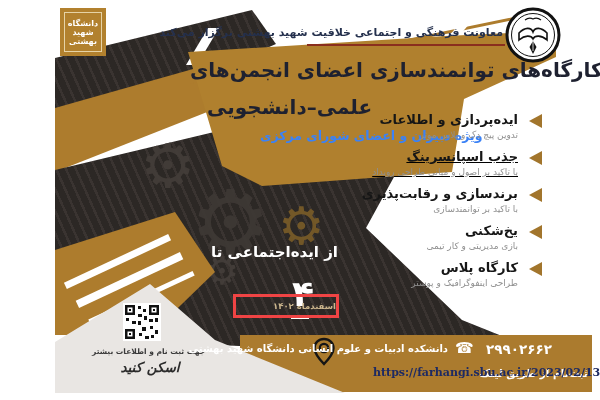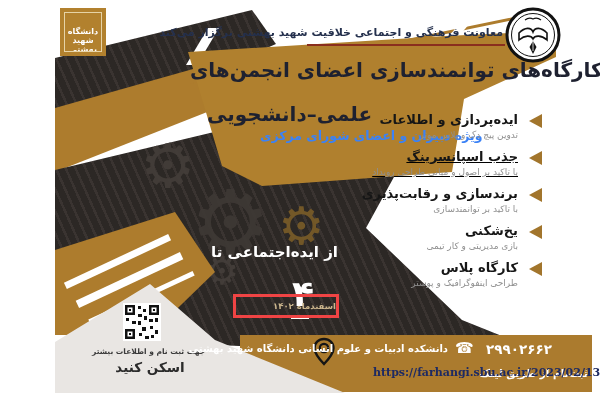--- a/index.html
+++ b/index.html
@@ -20,29 +20,29 @@
   .gold-stripe-band{background:#ad7c2d;clip-path:polygon(55px 335px,55px 250px,175px 212px,215px 272px,150px 335px);}
   .white-slash{position:absolute;background:#ffffff;transform:rotate(-25deg);}
   .gray-panel{background:#e9e6e3;clip-path:polygon(55px 342px,150px 284px,215px 340px,345px 393px,55px 393px);}
   .gold-bar{position:absolute;left:240px;top:335px;width:352px;height:57px;background:#ab7b2e;}
   
   .gear{position:absolute;line-height:1;opacity:.9;}
   
   .stamp{position:absolute;left:60px;top:8px;width:46px;height:48px;background:#b2812e;
          display:flex;align-items:center;justify-content:center;}
   .stamp-inner{width:38px;height:40px;border:1px solid #e6d3a6;color:#fff;font-size:8px;
-               font-weight:bold;text-align:center;line-height:1.15;overflow:hidden;padding-top:14px;box-sizing:border-box;}
+               font-weight:bold;text-align:center;line-height:1.15;overflow:hidden;padding-top:6px;box-sizing:border-box;}
   
   .org-line{position:absolute;right:97px;top:26px;font-size:11px;font-weight:bold;color:#24304d;
             white-space:nowrap;direction:rtl;}
   .maroon-line{position:absolute;left:307px;top:44px;width:198px;height:2px;background:#8a2e1e;}
   
   .title-l1{position:absolute;left:190px;top:58px;font-size:20px;font-weight:bold;color:#1e2130;
             white-space:nowrap;direction:rtl;}
-  .title-l2{position:absolute;left:207px;top:102px;font-size:20px;font-weight:bold;color:#1e2130;
+  .title-l2{position:absolute;left:207px;top:95px;font-size:20px;font-weight:bold;color:#1e2130;
             white-space:nowrap;direction:rtl;}
   .subtitle{position:absolute;left:260px;top:128px;font-size:12.5px;font-weight:bold;color:#3b82f6;
             white-space:nowrap;direction:rtl;}
   
   .ws-item{position:absolute;right:58px;direction:rtl;text-align:right;padding-right:24px;white-space:nowrap;}
   .ws-bullet{position:absolute;right:0;top:2px;width:0;height:0;
              border-top:7px solid transparent;border-bottom:7px solid transparent;border-right:13px solid #a2752c;}
   .ws-title{font-size:13px;font-weight:bold;color:#161616;margin:0 0 3px 0;}
   .ws-desc{font-size:9px;color:#8f8f8f;margin:0;}
   
@@ -50,21 +50,21 @@
            font-weight:bold;font-size:15px;line-height:1.45;white-space:nowrap;}
   .date-day{position:absolute;left:292px;top:276px;font-size:36px;font-weight:bold;color:#ffffff;line-height:1;}
   .date-underline{position:absolute;left:291px;top:316px;width:18px;height:3px;background:#ffffff;}
   .date-box{position:absolute;left:233px;top:294px;width:60px;height:18px;border:3px solid #ef4444;
             color:#cbb68d;font-size:8.5px;font-weight:bold;text-align:center;line-height:18px;direction:rtl;white-space:nowrap;padding-left:40px;}
   
   .qr{position:absolute;left:123px;top:303px;}
   .qr-hint{position:absolute;left:95px;top:347px;width:110px;text-align:center;font-size:7.5px;
            font-weight:bold;color:#3a3a3a;direction:rtl;white-space:nowrap;}
   .qr-scan{position:absolute;left:103px;top:359px;width:94px;text-align:center;font-size:13.5px;
-           font-weight:bold;color:#2b2b2b;direction:rtl;}
+           font-weight:bold;color:#2b2b2b;direction:rtl;font-style:italic;}
   
   .pin{position:absolute;left:311px;top:337px;}
   .bar-address{position:absolute;right:152px;top:343px;font-size:10px;font-weight:bold;color:#ffffff;
                direction:rtl;white-space:nowrap;margin-left:48px;}
   .bar-phone-icon{position:absolute;left:455px;top:339px;font-size:15px;color:#ffffff;}
   .bar-phone{position:absolute;left:486px;top:341px;font-size:13.5px;font-weight:bold;color:#ffffff;
              letter-spacing:1px;direction:rtl;}
   .bar-register{position:absolute;right:12px;top:367px;font-size:10.5px;font-weight:bold;color:#ffffff;
                 direction:rtl;white-space:nowrap;}
   .bar-url{position:absolute;left:373px;top:366px;font-size:11px;font-weight:bold;color:#1d2a63;

